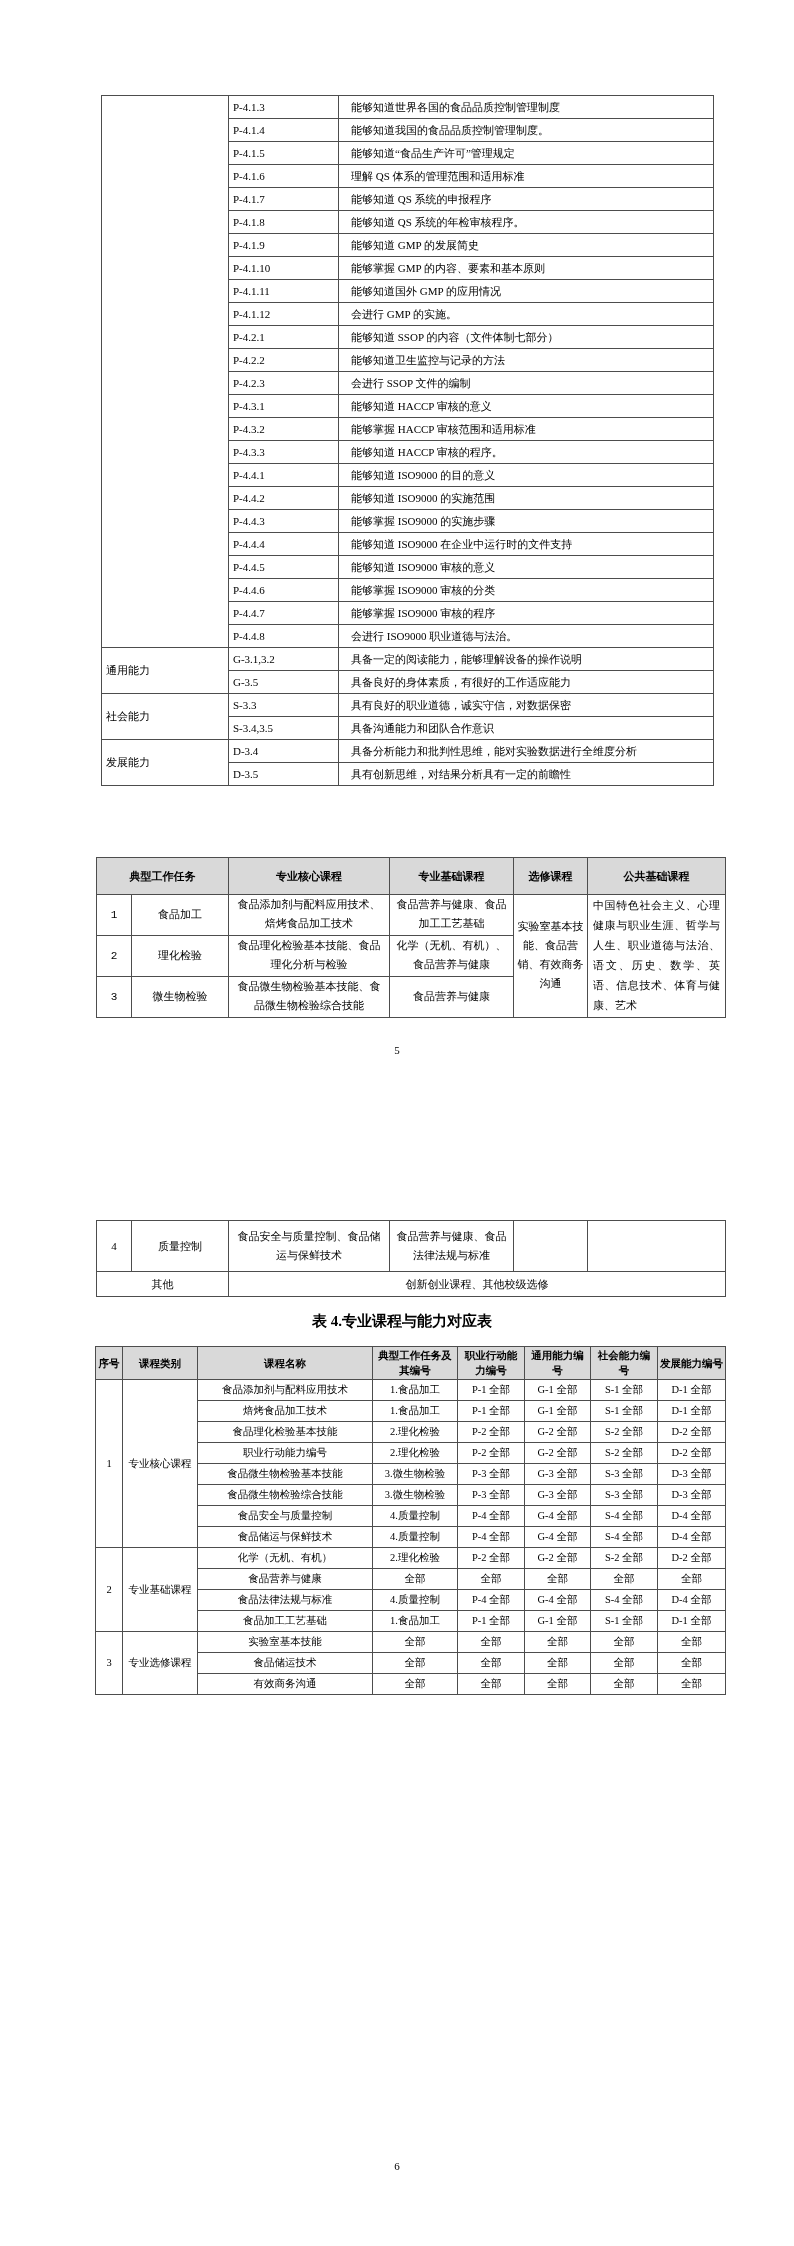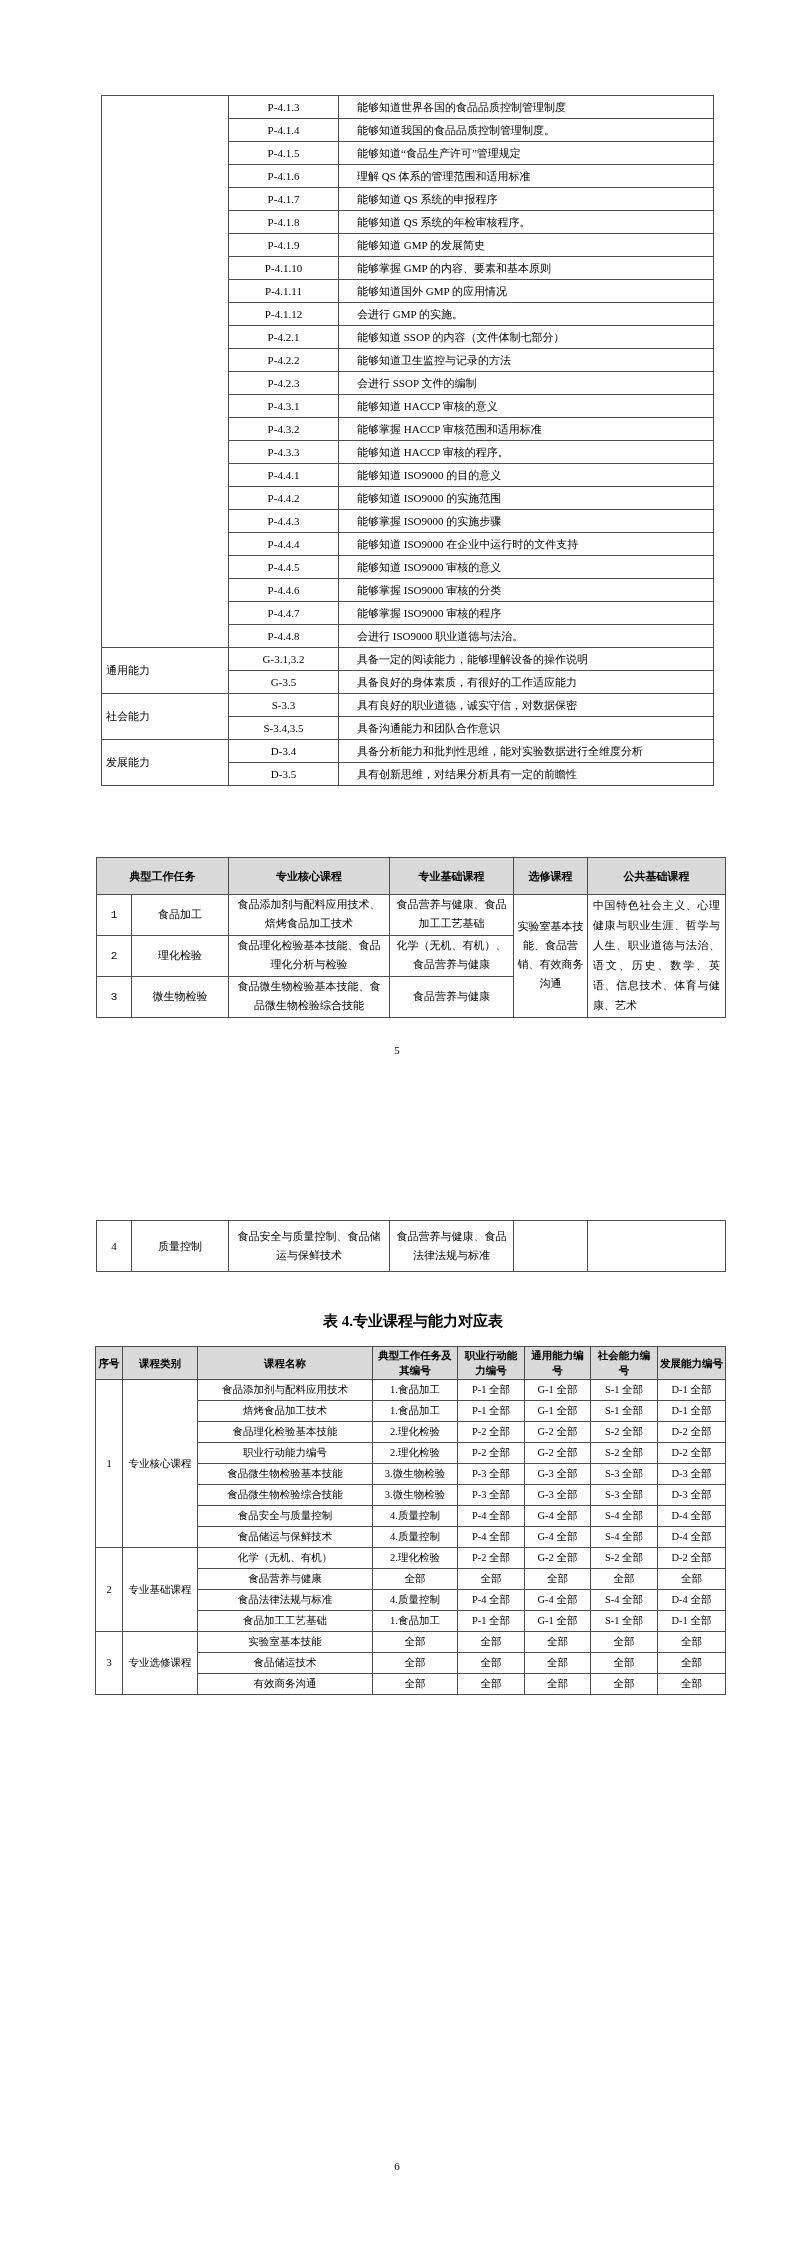--- a/index.html
+++ b/index.html
@@ -25,27 +25,27 @@
     vertical-align: middle;
     font-weight: normal;
   }
   
   #t1, #t3, #t3cont, #t4 { border: 1.5px solid #1f1f1f; }
 
   
   #t1 { left: 101px; top: 95px; width: 612px; font-size: 11px; }
   #t1 td { height: 23px; line-height: 1.35; padding: 0 4px; }
   #t1 td.cat  { text-align: left; }
-  #t1 td.code { text-align: center; }
-  #t1 td.desc { text-align: left; padding-left: 18px; }
+  #t1 td.code { }
+  #t1 td.desc { text-align: left; padding-left: 12px; }
 
   
   .tbl-title { position: absolute; text-align: center; font-weight: bold; }
   #t3-title { left: 96px; top: 834px; width: 629px; font-size: 13px; }
-  #t4-title { left: 98px; top: 1312px; width: 630px; font-size: 15px; }
+  #t4-title { left: 87px; top: 1312px; width: 630px; font-size: 15px; }
 
   
   #t3 { left: 96px; top: 857px; width: 629px; font-size: 11px; font-family: Liberation Mono, monospace; }
   #t3 th {
     background: #d9d9d9; font-weight: bold; height: 37px;
     text-align: center; padding: 0 2px; font-size: 11px;
   }
   #t3 td { height: 39px; text-align: center; padding: 1px 4px; line-height: 19px; }
   #t3 td.pub { text-align: justify; line-height: 20px; padding: 0 5px; }
   #t3 td.elect { line-height: 19px; padding: 0 3px; }
@@ -265,20 +265,24 @@
         <col style="width:138px">
     </colgroup>
     <tbody>
       <tr class="r4">
         <td>4</td>
         <td>质量控制</td>
         <td>食品安全与质量控制、食品储运与保鲜技术</td>
         <td>食品营养与健康、食品法律法规与标准</td>
         <td></td>
         <td></td>
+      </tr>
+      <tr class="rother">
+        <td colspan="2">其他</td>
+        <td colspan="4">创新创业课程、其他校级选修</td>
       </tr>
     </tbody>
   </table>
 
   <div class="tbl-title" id="t4-title">表 4.专业课程与能力对应表</div>
 
   <table id="t4">
     <colgroup>
       <col style="width:27px">
         <col style="width:75px">

